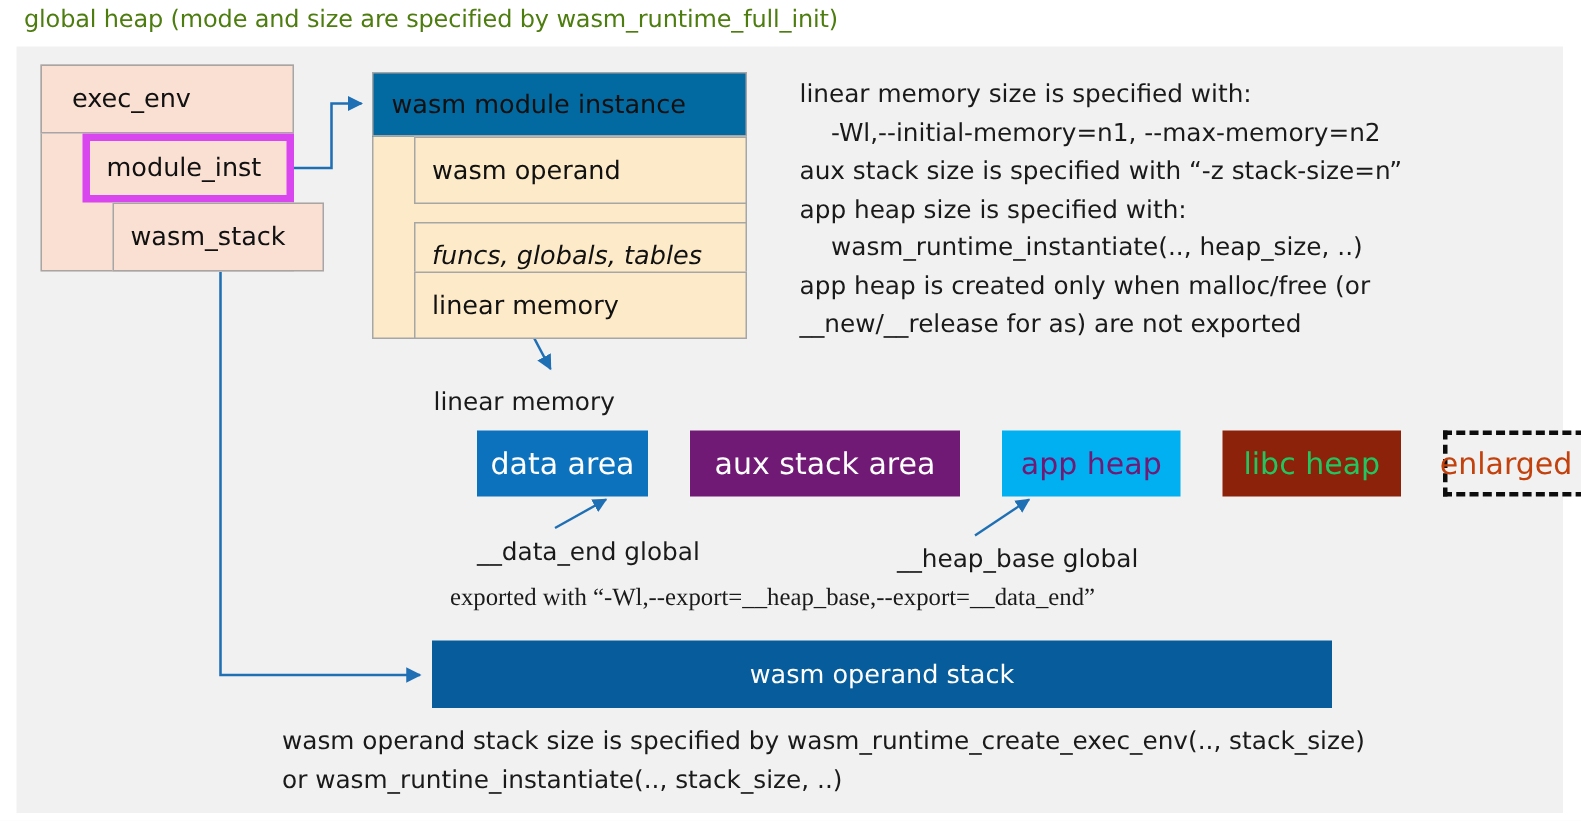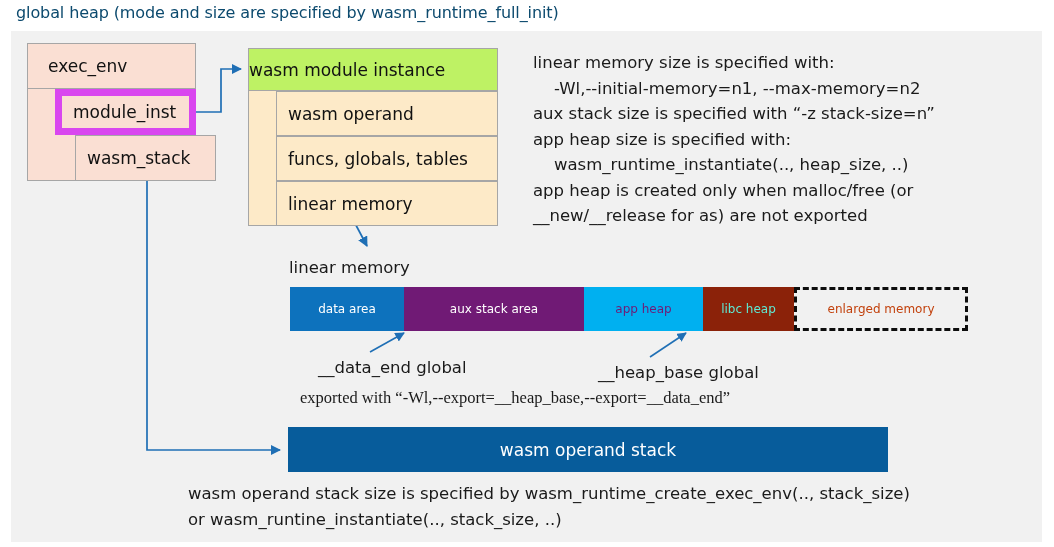--- a/index.html
+++ b/index.html
@@ -21,21 +21,21 @@
     top: 31px;
     width: 1031px;
     height: 511px;
     background: #f1f1f1;
   }
   .title {
     position: absolute;
     left: 16px;
     top: 3px;
     font-size: 16px;
-    color: #0c4a6e;
+    color: #4d7c0f;
     white-space: nowrap;
     letter-spacing: -0.1px;
   }
 
   
   .box {
     position: absolute;
     box-sizing: border-box;
   }
   .struct {
@@ -67,21 +67,21 @@
     background: #fadfd3;
     border: 1px solid #a6a6a6;
     padding-left: 20px;
   }
   .env-sub1 {
     left: 55px;
     top: 89px;
     width: 141px;
     height: 46px;
     background: #fadfd3;
-    border: 7px solid #d946ef;
+    border: 5px solid #d946ef;
     padding-left: 11px;
   }
   .env-sub2 {
     left: 55px;
     top: 135px;
     width: 141px;
     height: 46px;
     background: #fadfd3;
     border: 1px solid #a6a6a6;
     padding-left: 11px;
@@ -94,34 +94,34 @@
     top: 48px;
     width: 250px;
     height: 178px;
     background: #fdeac8;
   }
   .mod-head {
     left: 248px;
     top: 48px;
     width: 250px;
     height: 43px;
-    background: #bef264;
-    border: 1px solid #a6a6a6;
-    padding-left: 0;
+    background: #0369a1;
+    border: 1px solid #a6a6a6;
+    padding-left: 12px;
   }
   .mod-sub {
     left: 276px;
     width: 222px;
     height: 45px;
     background: #fdeac8;
     border: 1px solid #a6a6a6;
     padding-left: 11px;
   }
   .mod-sub.s1 { top: 91px; }
-  .mod-sub.s2 { top: 136px; }
+  .mod-sub.s2 { top: 148px; font-style: italic; }
   .mod-sub.s3 { top: 181px; }
 
   
   .info-text {
     position: absolute;
     left: 533px;
     top: 50px;
     font-size: 16.5px;
     line-height: 25.5px;
     color: #1a1a1a;
@@ -142,24 +142,25 @@
     position: absolute;
     left: 290px;
     top: 287px;
     height: 44px;
     display: flex;
   }
   .seg {
     display: flex;
     align-items: center;
     justify-content: center;
-    font-size: 12px;
+    font-size: 20px;
     color: #ffffff;
     box-sizing: border-box;
     white-space: nowrap;
+    margin-left: 28px;
   }
   .seg.dashed {
     border: 3px dashed #0d0d0d;
     background: #f1f1f1;
     color: #17375e;
   }
 
   
   .anno {
     position: absolute;
@@ -262,21 +263,21 @@
 app heap size is specified with:
     wasm_runtime_instantiate(.., heap_size, ..)
 app heap is created only when malloc/free (or
 __new/__release for as) are not exported</div>
 
   <div class="linmem-label">linear memory</div>
   <div class="membar">
       <div class="seg" style="width: 114px; background: rgb(13, 114, 189); color: rgb(255, 255, 255);">data area</div>
       <div class="seg" style="width: 180px; background: #701a75; color: rgb(255, 255, 255);">aux stack area</div>
       <div class="seg" style="width: 119px; background: rgb(0, 176, 240); color: #701a75;">app heap</div>
-      <div class="seg" style="width: 91px; background: rgb(139, 34, 9); color: #5eead4;">libc heap</div>
+      <div class="seg" style="width: 119px; background: rgb(139, 34, 9); color: #22c55e;">libc heap</div>
       <div class="seg dashed" style="width: 174px; color: #c2410c;">enlarged memory</div>
     </div>
 
   <div class="anno data-end">__data_end global</div>
   <div class="anno heap-base">__heap_base global</div>
   <div class="anno exported">exported with “-Wl,--export=__heap_base,--export=__data_end”</div>
 
   <div class="opstack" style="background: rgb(7, 92, 155);">wasm operand stack</div>
 
   <div class="bottom-text">wasm operand stack size is specified by wasm_runtime_create_exec_env(.., stack_size)

